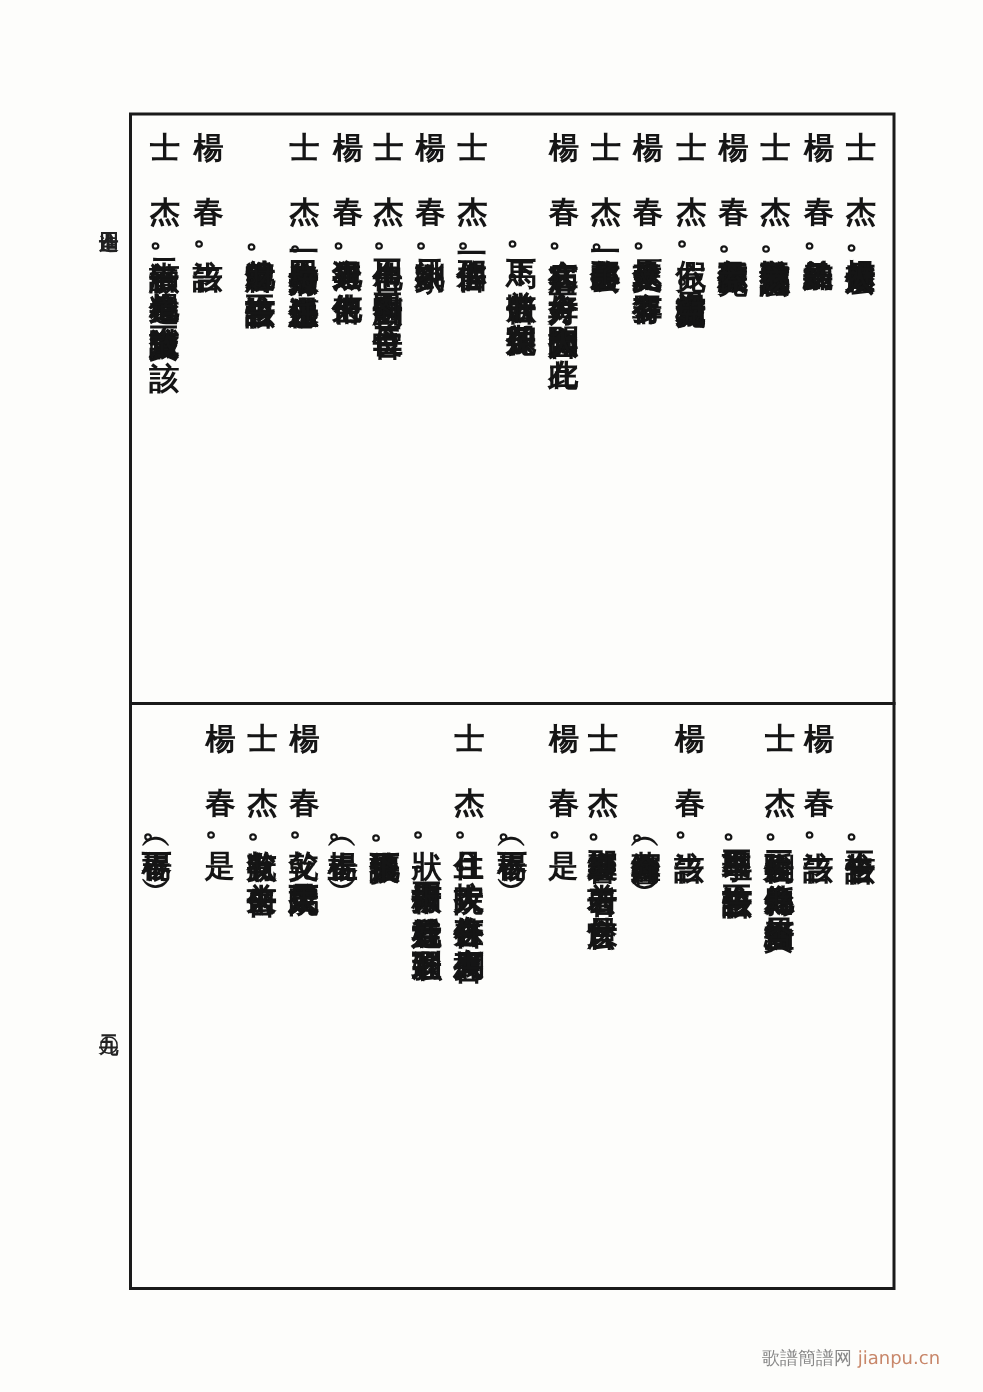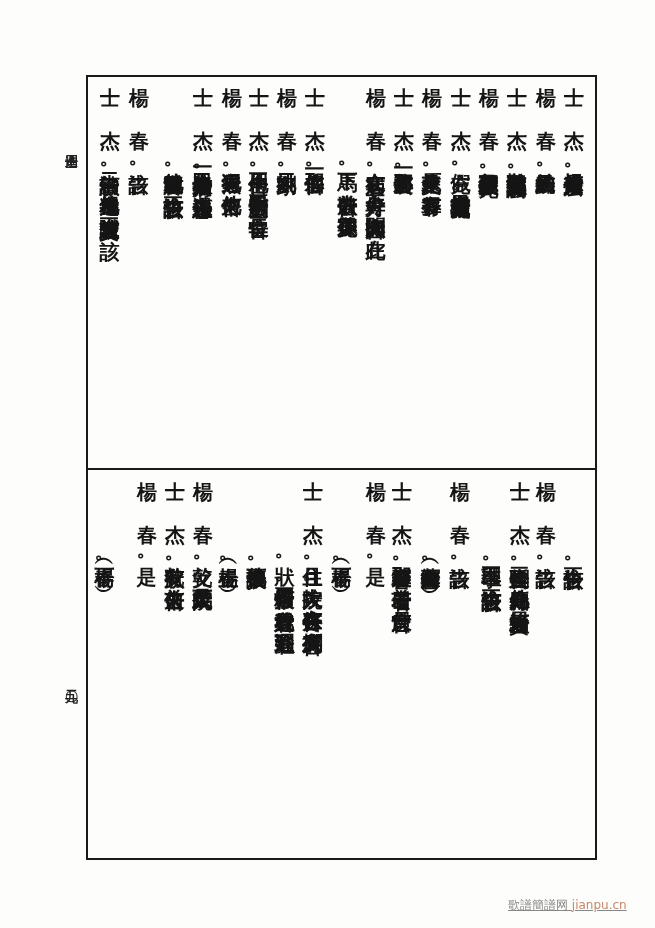--- a/index.html
+++ b/index.html
@@ -29,21 +29,21 @@
     font-size: 20px; line-height: 24px; letter-spacing: 0.4px;
     font-weight: bold;
   }
   .side {
     position: absolute; left: 70px; width: 20px; margin-left: -10px;
     writing-mode: vertical-rl; text-orientation: upright;
     font-size: 13px; font-weight: bold; color: #222;
   }
   .watermark {
     position: absolute; left: 508px; top: 897px;
-    font-family: "DejaVu Sans", sans-serif; font-size: 12px; color: #888; text-decoration: underline;
+    font-family: "DejaVu Sans", sans-serif; font-size: 12px; color: #888;
   }
   .watermark .url { color: #c8876a; }
 </style>
 </head>
 <body>
 
 <div class="frame"></div>
 <div class="divider"></div>
 
 <div class="side" style="top:145px;">四進士</div>

